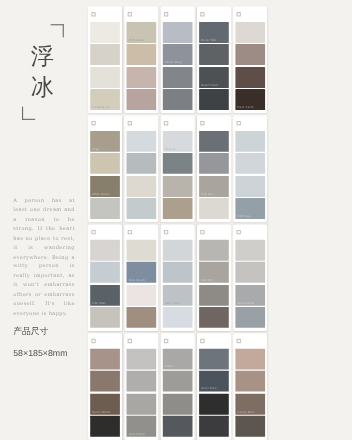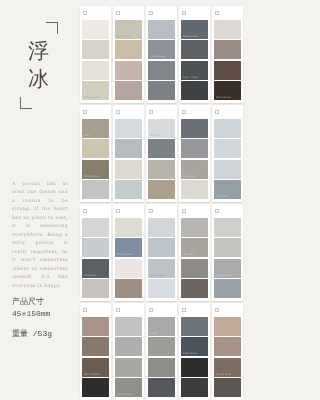--- a/index.html
+++ b/index.html
@@ -46,21 +46,21 @@
 
   .para{
     position:absolute;left:12px;top:180px;width:56px;
     font-family:"DejaVu Serif", serif;
     font-size:4.6px;line-height:1.85;
     color:#a8a49e;text-align:justify;letter-spacing:.35px;
   }
 
   .spec-detail{
     position:absolute;left:12px;top:296px;
-    font-family:Liberation Mono, monospace;
+    font-family:Liberation Sans, sans-serif;
     font-size:8px;line-height:1.5;color:#55524e;
   }
   .spec-detail .grp{margin-bottom:8px;}
   .spec-detail .lbl{font-size:8px;color:#4e4b47;}
   .spec-detail .val{font-size:8px;color:#55524e;white-space:nowrap;}
 
   
   .grid{
     position:absolute;left:80px;top:6px;
     width:163px;
@@ -130,26 +130,23 @@
         <span class="bracket-br"></span>
       </div>
     </div>
 
 
     <div class="para">A person has at least one dream and a reason to be strong. If the heart has no place to rest, it is wandering everywhere. Being a witty person is really important, as it won't embarrass others or embarrass oneself. It's like everyone is happy.</div>
 
     <div class="spec-detail">
       <div class="grp">
         <div class="lbl">产品尺寸</div>
-        <div class="val">45×150mm</div>
       </div>
       <div class="grp">
-      </div>
-      <div class="grp">
-        <div class="lbl">重量 /53g</div>
+        <div class="val">58×185×8mm</div>
       </div>
     </div>
   </div>
 
   <div class="grid" id="swatch-grid">
       <div class="card">
         <div class="card-head">
           <span class="brand-mark"></span>
         </div>
         <div class="bands">

